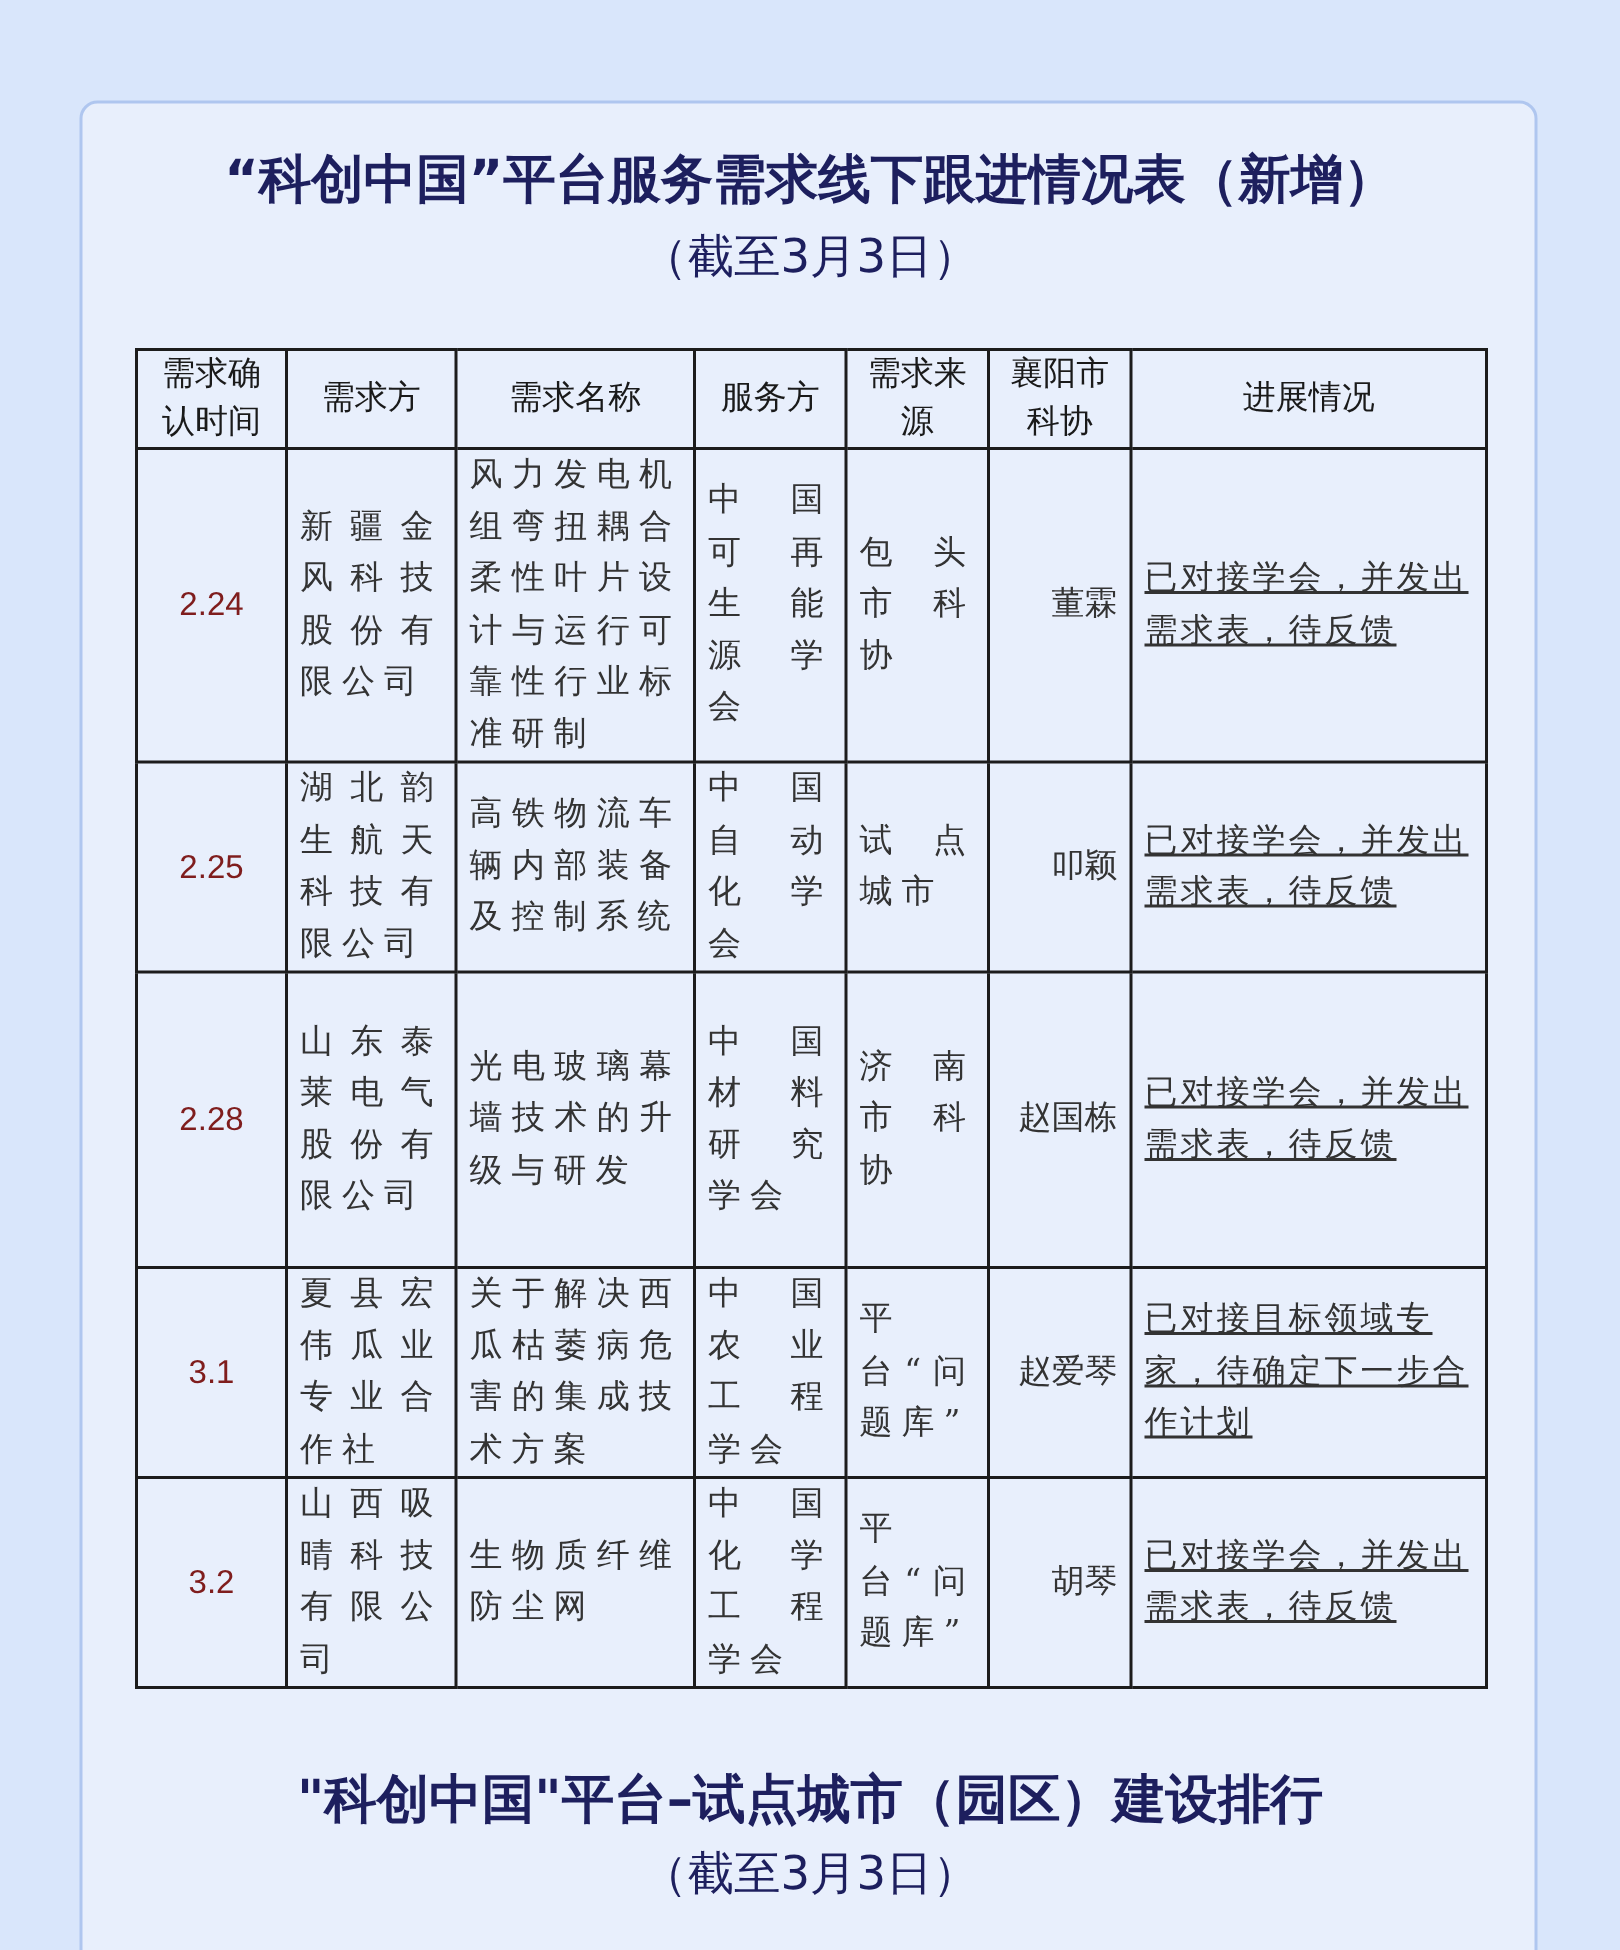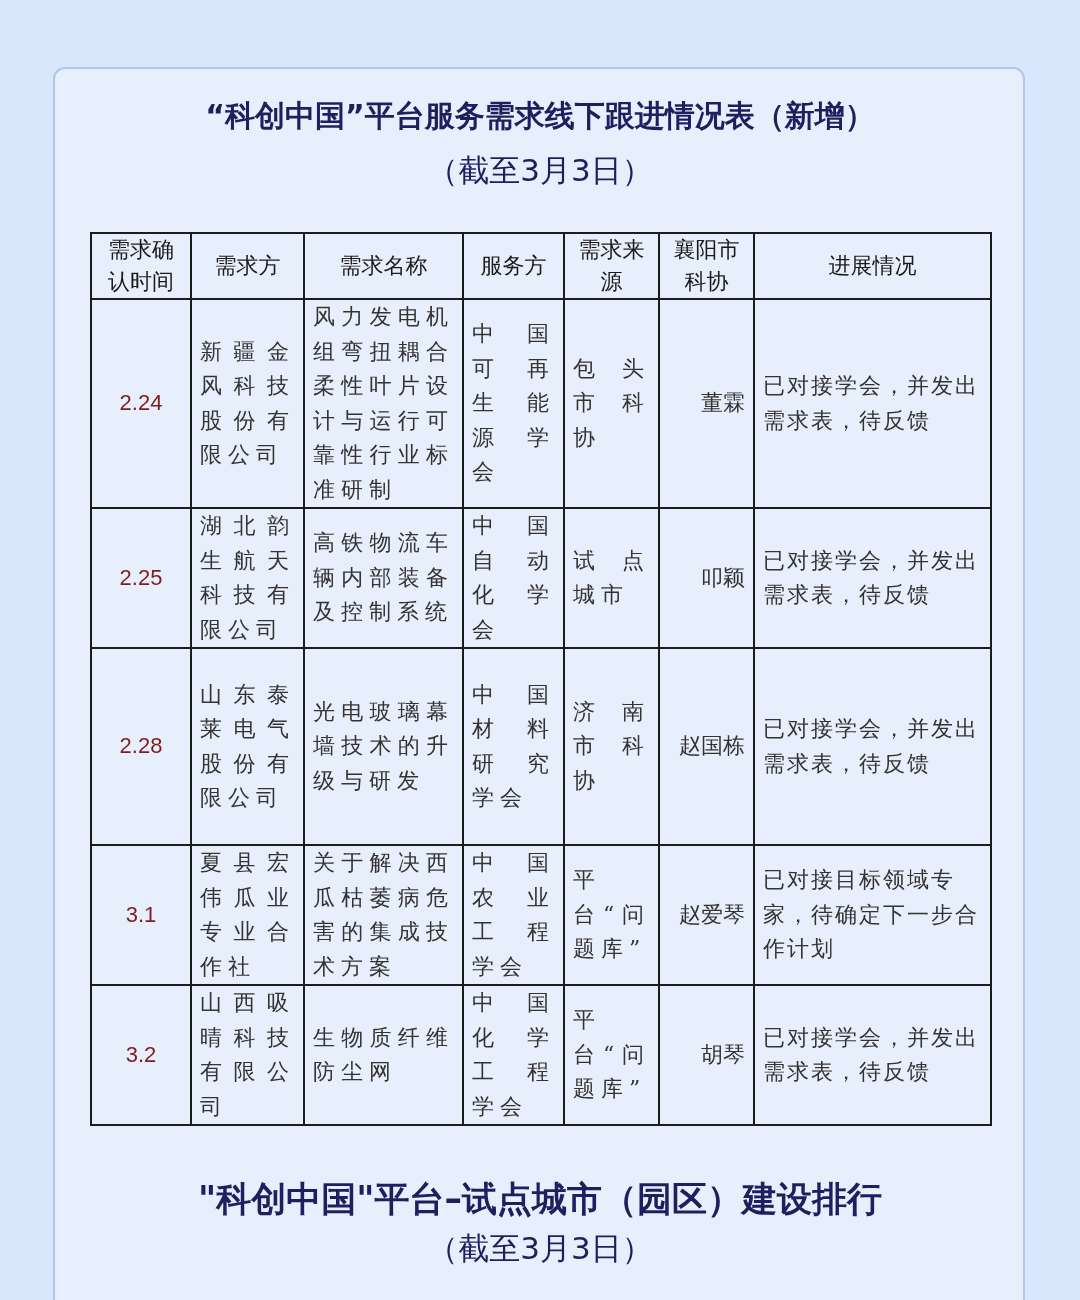--- a/index.html
+++ b/index.html
@@ -13,21 +13,21 @@
     position: absolute; left: 53px; top: 67px; width: 972px; height: 1300px;
     background: #e8effc;
     border: 2px solid #afc6ef;
     border-radius: 12px;
     box-sizing: border-box;
   }
   .title {
     position: absolute; left: 0; width: 1080px; text-align: center;
     color: #1d1f5e; font-weight: bold; font-family: "DejaVu Sans", sans-serif;
   }
-  .t1 { top: 96px; font-size: 30px; letter-spacing: 0px; }
+  .t1 { top: 96px; font-size: 35px; letter-spacing: 0px; }
   .t1-sub { top: 150px; font-size: 31px; font-weight: normal; color: #1d1f5e; }
   .t2 { top: 1176px; font-size: 35px; }
   .t2-sub { top: 1228px; font-size: 31px; font-weight: normal; }
   table.grid {
     position: absolute; left: 90px; top: 232px;
     border-collapse: collapse;
     table-layout: fixed;
     width: 900px;
     font-family: "DejaVu Serif", serif;
     color: #333;
@@ -38,21 +38,21 @@
     vertical-align: middle;
     font-size: 22px;
     line-height: 34.5px;
     word-break: break-all;
     font-weight: normal;
   }
   table.grid th { color: #1a1a1a; text-align: center; font-size: 22px; line-height: 32px; padding: 0 6px; }
   td.date { text-align: center; font-family: "Liberation Sans", sans-serif; font-size: 24px; color: #7f1d1d; }
   td.contact { text-align: right; }
   td.just { text-align: justify; text-align-last: left; letter-spacing: 6px; }
-  td.progress { letter-spacing: 2px; padding-left: 12px; }
+  td.progress { letter-spacing: 2px; padding-left: 12px; text-decoration: underline; }
 </style>
 </head>
 <body>
 
 <div class="card"></div>
 
 <div class="title t1">“科创中国”平台服务需求线下跟进情况表（新增）</div>
 <div class="title t1-sub">（截至3月3日）</div>
 
 <table class="grid">

